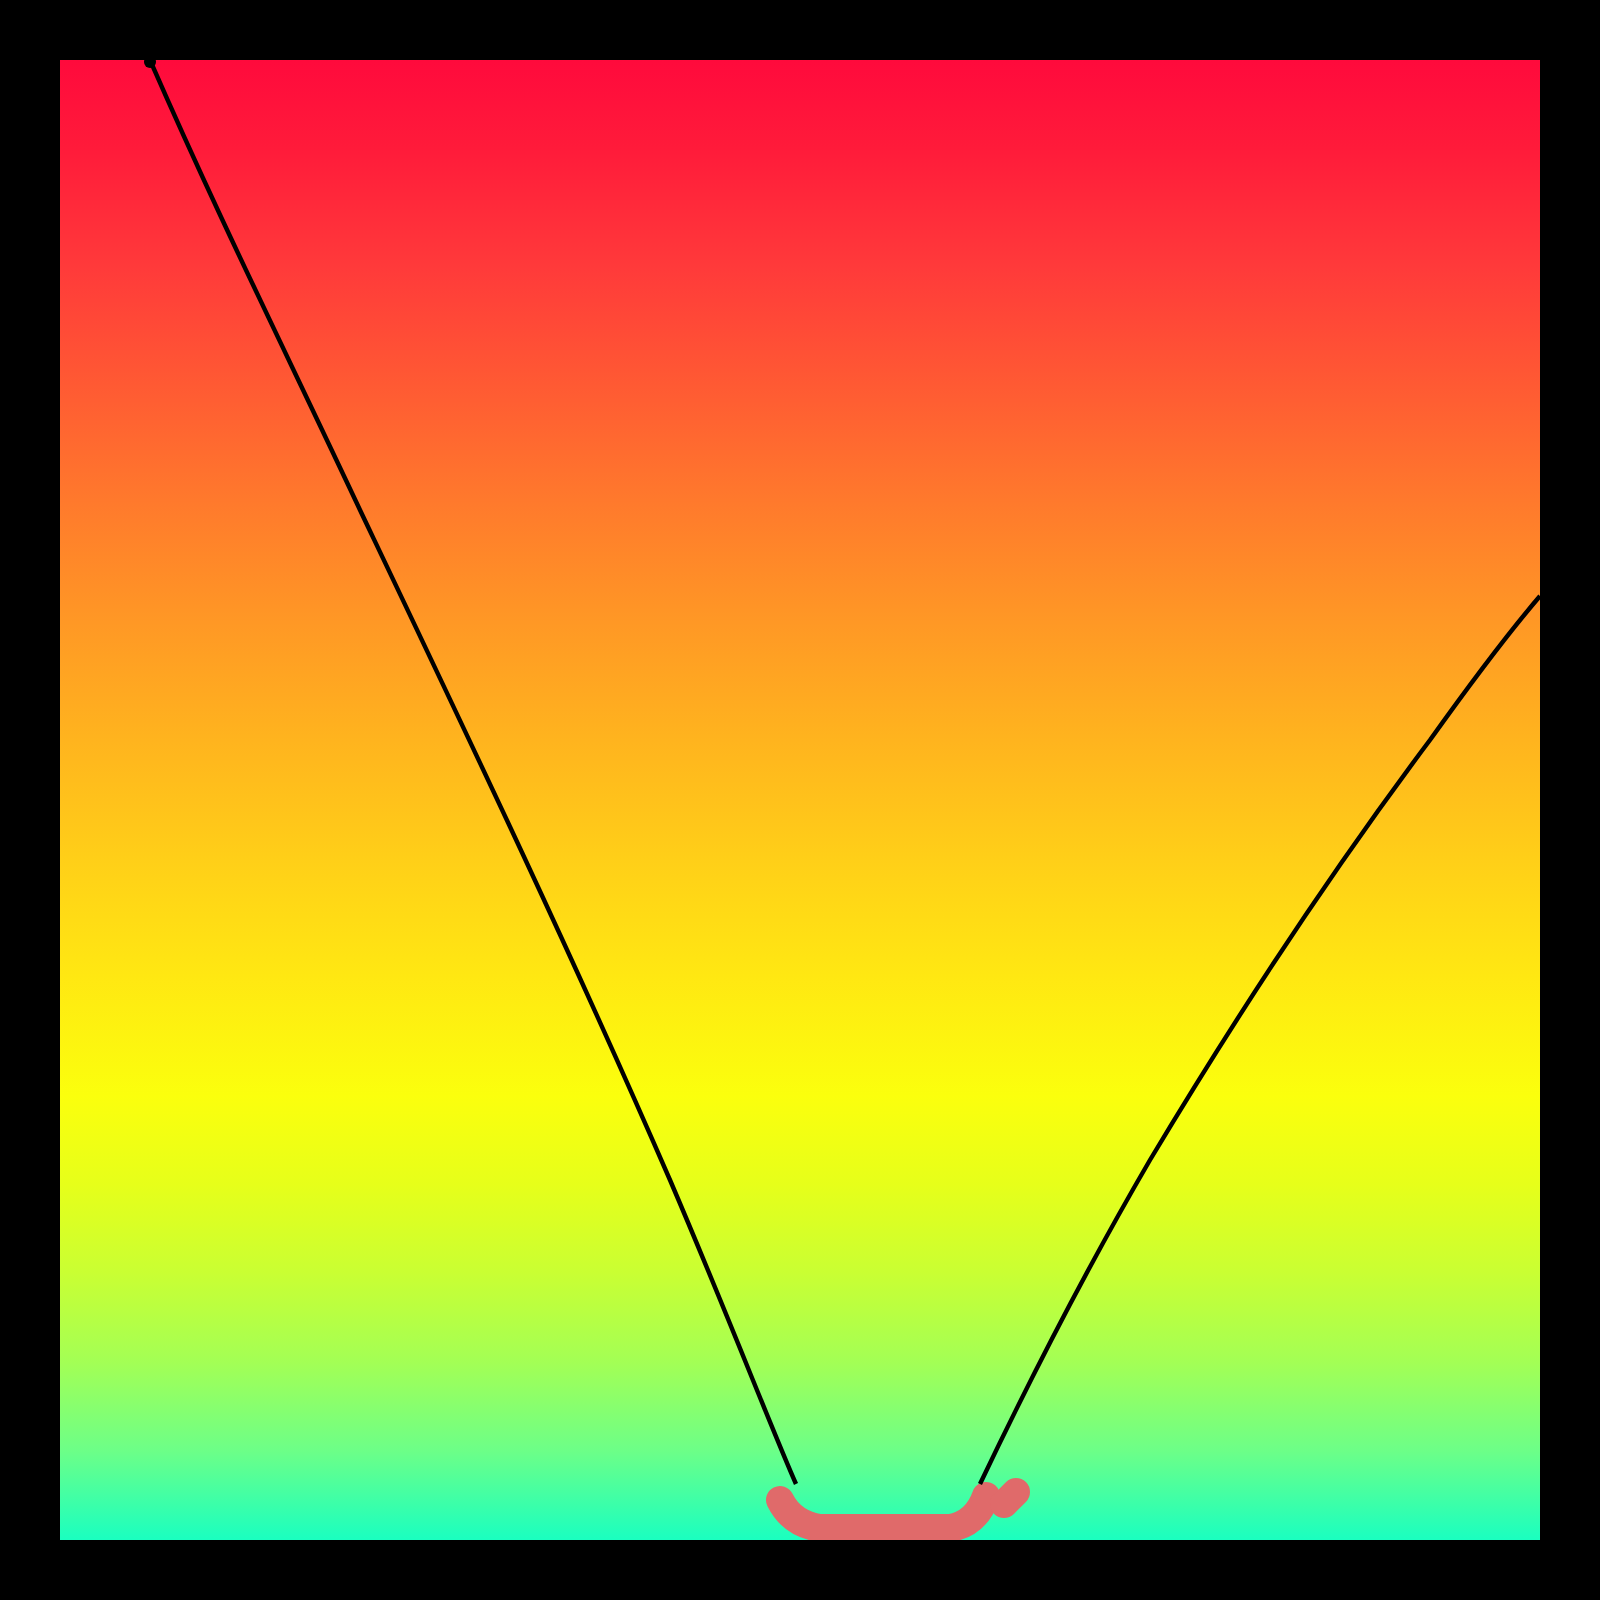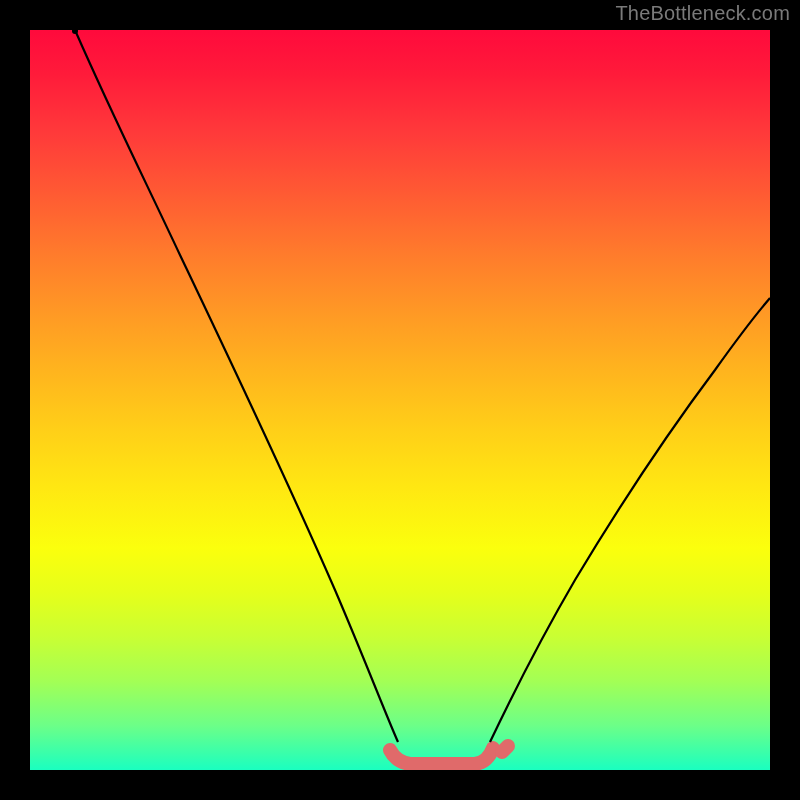--- a/index.html
+++ b/index.html
@@ -84,21 +84,20 @@
     stroke: #e06a6a;
     stroke-width: 14;
     stroke-linecap: round;
   }
 </style>
 </head>
 <body>
 
 <div class="frame">
 
-  <div class="watermark">TheBottleneck.com</div>
 
   <div class="plot-area">
     <div class="gradient-bg"></div>
 
     <svg class="curve" viewBox="0 0 740 740" preserveAspectRatio="none">
 
       <path class="floor-band" d="M 360 720
                Q 366 732 380 734
                L 445 734
                Q 458 732 463 718"></path>

